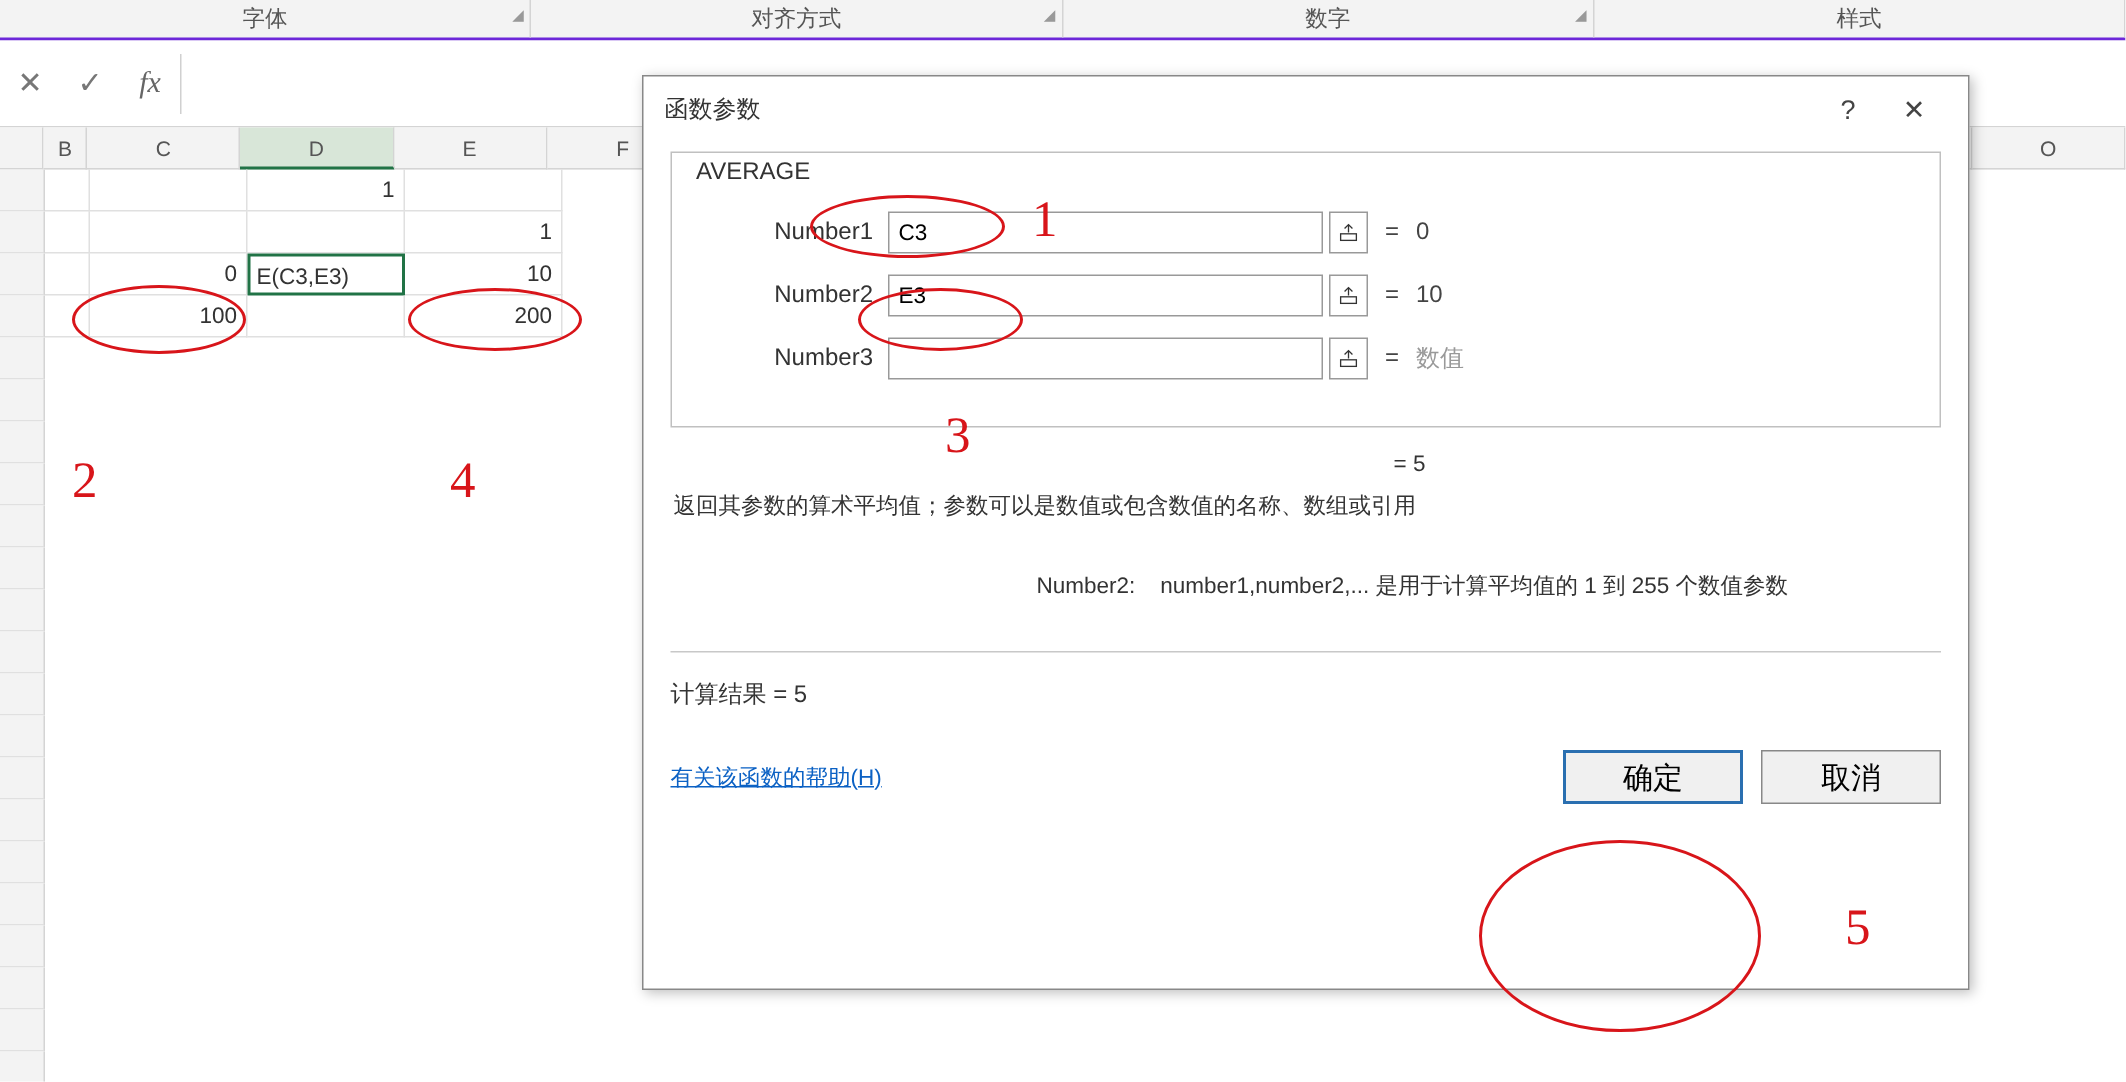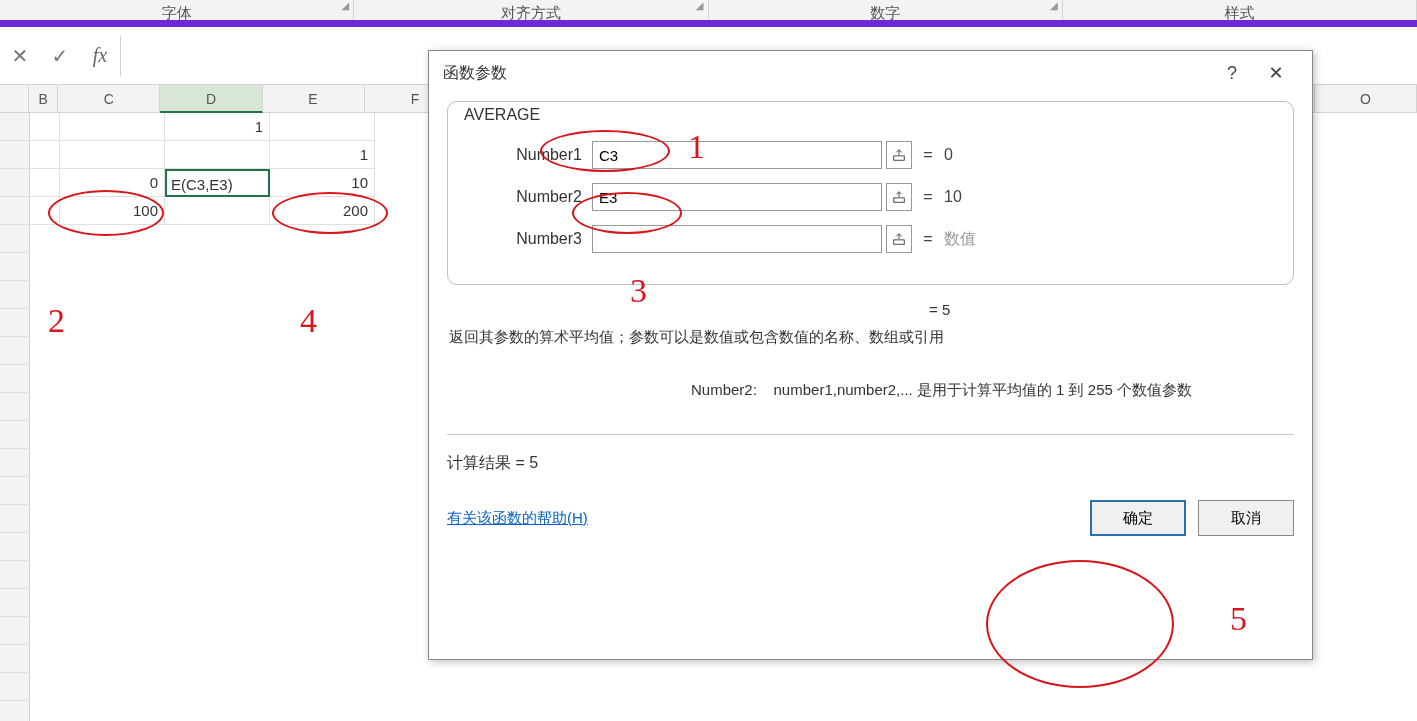--- a/index.html
+++ b/index.html
@@ -12,21 +12,21 @@
     height: 721px;
     position: relative;
     overflow: hidden;
   }
 
   
   .ribbon {
     display: flex;
     height: 27px;
     background: #f3f3f3;
-    border-bottom: 7px solid #6d28d9;
+    border-bottom: 2px solid #6d28d9;
   }
   .ribbon-tab {
     flex: 1;
     text-align: center;
     font-size: 15px;
     line-height: 25px;
     color: #555;
     border-right: 1px solid #d4d4d4;
     position: relative;
   }
@@ -149,21 +149,21 @@
     font-size: 18px;
   }
   .dlg-body {
     flex: 1;
     padding: 6px 18px 10px 18px;
     display: flex;
     flex-direction: column;
   }
   .dlg-group {
     border: 1px solid #c0c0c0;
-    border-radius: 10px;
+    border-radius: 0;
     padding: 8px 16px 24px 16px;
     margin-bottom: 10px;
   }
   .dlg-fname {
     font-size: 16px;
     margin-bottom: 10px;
     margin-top: -4px;
   }
   .arg-row {
     display: flex;
@@ -229,25 +229,25 @@
     align-items: center;
     margin-top: 26px;
   }
   .dlg-link {
     color: #0b61c4;
     text-decoration: underline;
     font-size: 15px;
   }
   .dlg-bottom .spacer { flex: 1; }
   .dlg-btn {
-    width: 96px;
+    width: 120px;
     height: 36px;
     border: 1px solid #888;
     background: #f0f0f0;
-    font-size: 15px;
+    font-size: 20px;
     margin-left: 12px;
   }
   .dlg-btn.primary {
     border: 2px solid #2a6fb0;
   }
 
   
   .anno {
     position: absolute;
     border: 2.2px solid #d8151a;

